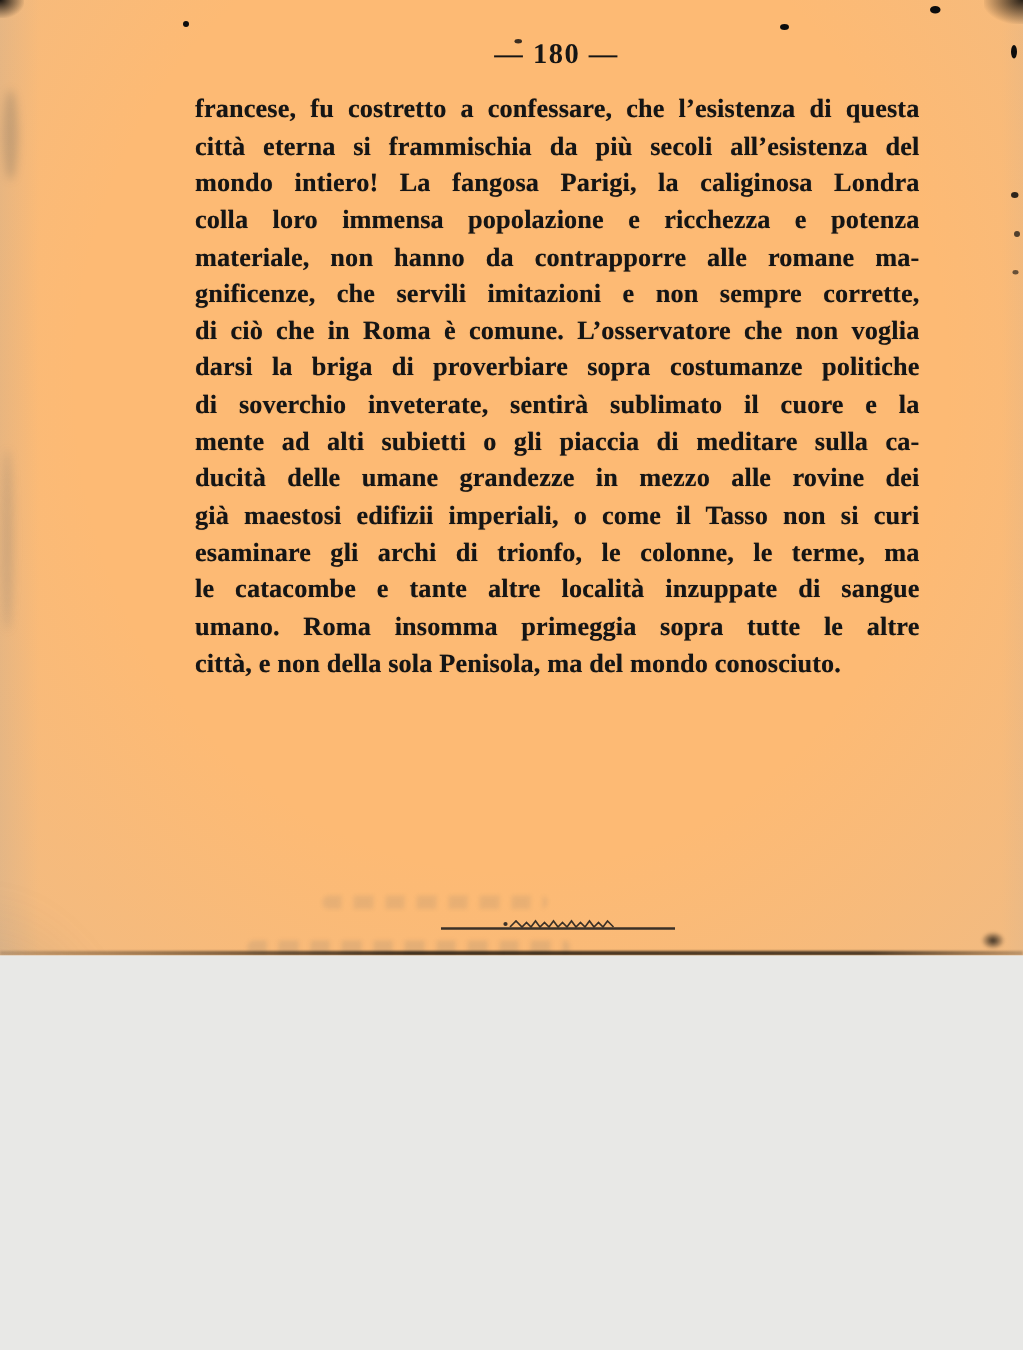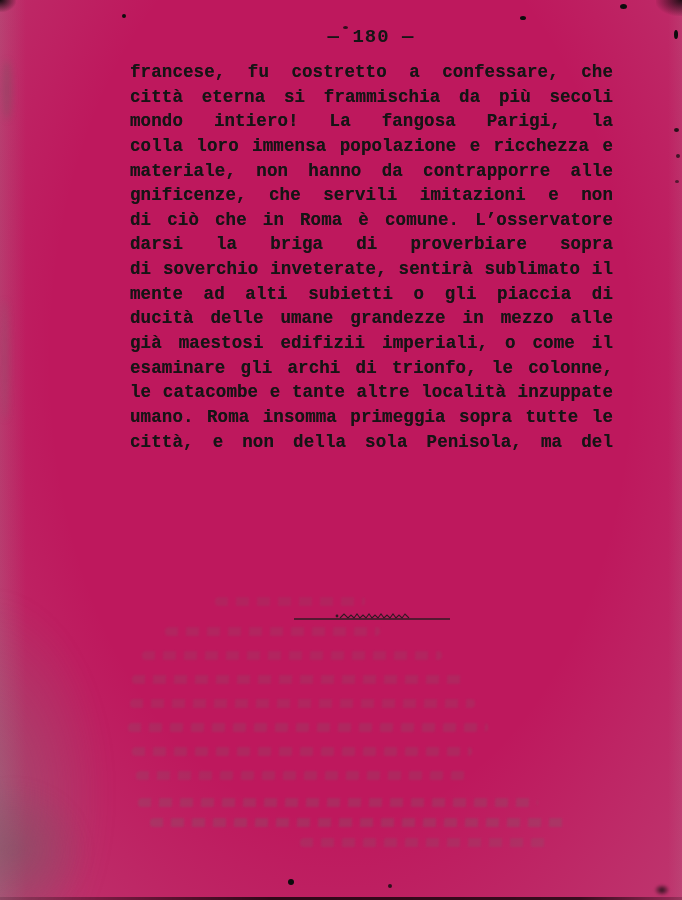--- a/index.html
+++ b/index.html
@@ -1,22 +1,22 @@
 <!DOCTYPE html>
 <html><head>
 <meta charset="utf-8">
 <style>
   html,body{margin:0;padding:0;background:#e8e8e6;}
   #page{
     position:relative;
-    width:682px;height:900px;
+    width:682px;height:637px;
     margin:0 auto;
-    background:#be185d;
+    background:#fdba74;
     overflow:hidden;
-    font-family:Liberation Mono, monospace;
+    font-family:Liberation Serif, serif;
     color:#151515;
   }
   
   #page::before{
     content:"";position:absolute;inset:0;
     background:
       radial-gradient(ellipse at 50% 40%, rgba(255,255,255,0) 60%, rgba(190,190,188,0.18) 100%),
       linear-gradient(to right, rgba(160,160,158,0.20), rgba(160,160,158,0) 26px),
       linear-gradient(to left, rgba(170,170,168,0.10), rgba(170,170,168,0) 14px);
     pointer-events:none;

